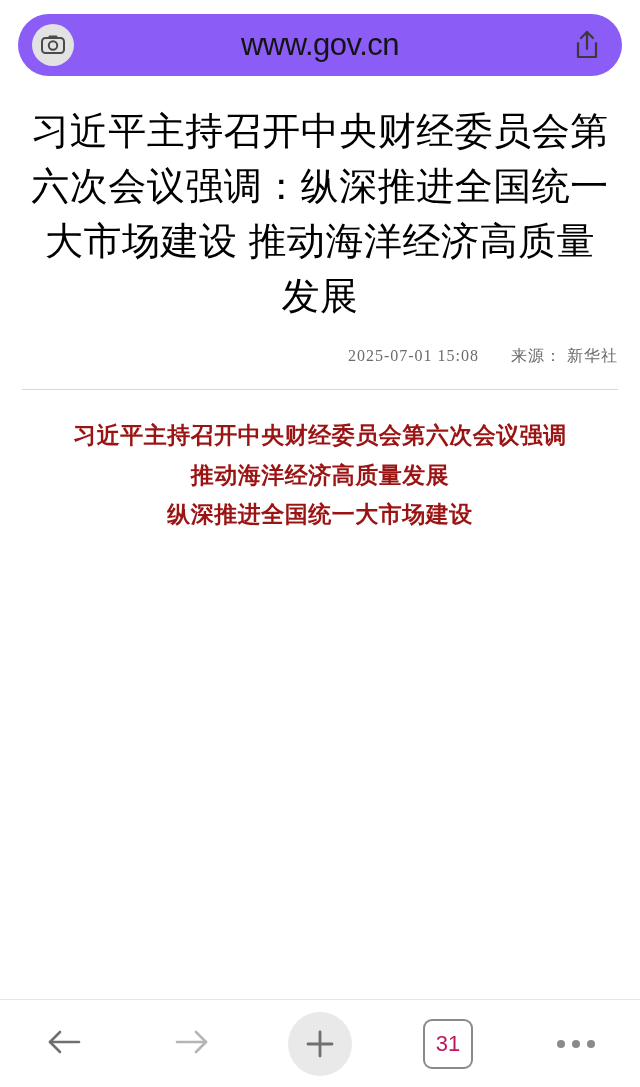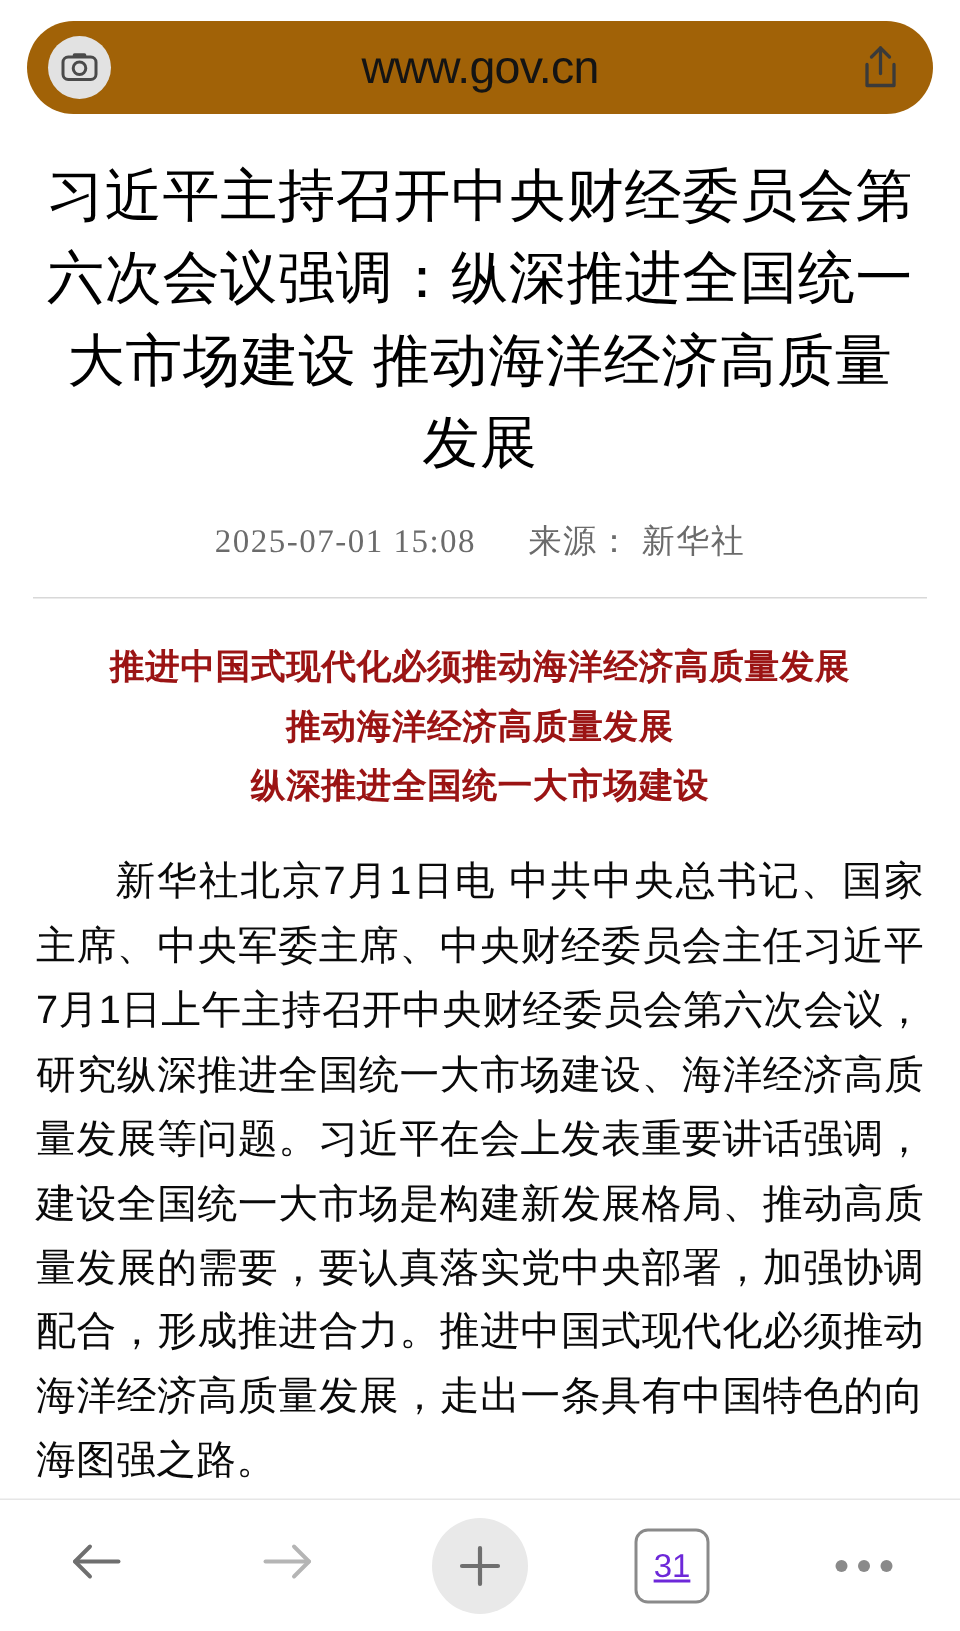--- a/index.html
+++ b/index.html
@@ -21,21 +21,21 @@
     height: 90px;
     background: #ffffff;
     display: flex;
     align-items: center;
     padding: 0 18px;
     box-sizing: border-box;
   }
   .url-pill {
     flex: 1;
     height: 62px;
-    background: #a16207;
+    background: #8b5cf6;
     border-radius: 31px;
     display: flex;
     align-items: center;
     padding: 0 14px;
     box-sizing: border-box;
     position: relative;
   }
   .pill-icon {
     width: 42px;
     height: 42px;
@@ -74,22 +74,22 @@
     line-height: 1.45;
     text-align: center;
     color: #000;
     font-weight: 400;
     letter-spacing: 0.5px;
     padding: 14px 4px 0 4px;
     font-family: "Liberation Sans", sans-serif;
   }
   .meta {
     margin-top: 22px;
-    text-align: center;
-    font-size: 22px;
+    text-align: right;
+    font-size: 16px;
     color: #6b6b6b;
     font-family: "Liberation Serif", serif;
     letter-spacing: 1px;
   }
   .meta .sep { display: inline-block; width: 22px; }
   .divider {
     margin: 22px 0 0 0;
     border-top: 1px solid #d8d8d8;
   }
 
@@ -150,23 +150,22 @@
   }
   .tabs-btn {
     width: 46px;
     height: 46px;
     border: 2.5px solid #8a8a8a;
     border-radius: 9px;
     display: flex;
     align-items: center;
     justify-content: center;
     font-size: 22px;
-    color: #6d28d9;
-    font-family: "Liberation Sans", sans-serif;
-    text-decoration: underline;
+    color: #be185d;
+    font-family: "Liberation Sans", sans-serif;
   }
   .dots {
     display: flex;
     gap: 7px;
     align-items: center;
   }
   .dots i {
     width: 8px;
     height: 8px;
     border-radius: 50%;
@@ -204,28 +203,25 @@
   <div class="meta">
     <span>2025-07-01 15:08</span>
     <span class="sep"></span>
     <span>来源：</span>
     <span>新华社</span>
   </div>
 
   <div class="divider"></div>
 
   <div class="red-block">
-    <div>推进中国式现代化必须推动海洋经济高质量发展</div>
+    <div>习近平主持召开中央财经委员会第六次会议强调</div>
     <div>推动海洋经济高质量发展</div>
     <div>纵深推进全国统一大市场建设</div>
   </div>
 
-  <div class="body-text">
-    <p>新华社北京7月1日电 中共中央总书记、国家主席、中央军委主席、中央财经委员会主任习近平7月1日上午主持召开中央财经委员会第六次会议，研究纵深推进全国统一大市场建设、海洋经济高质量发展等问题。习近平在会上发表重要讲话强调，建设全国统一大市场是构建新发展格局、推动高质量发展的需要，要认真落实党中央部署，加强协调配合，形成推进合力。推进中国式现代化必须推动海洋经济高质量发展，走出一条具有中国特色的向海图强之路。</p>
-  </div>
 
 </div>
 
 <div class="bottom-bar">
   <div class="tb-btn">
     <span>
       <svg width="36" height="30" viewBox="0 0 36 30" aria-hidden="true">
         <path d="M33 15 L4 15" stroke="#6f6f6f" stroke-width="2.6" stroke-linecap="round"></path>
         <path d="M14 5 L4 15 L14 25" stroke="#6f6f6f" stroke-width="2.6" fill="none" stroke-linecap="round" stroke-linejoin="round"></path>
       </svg>

